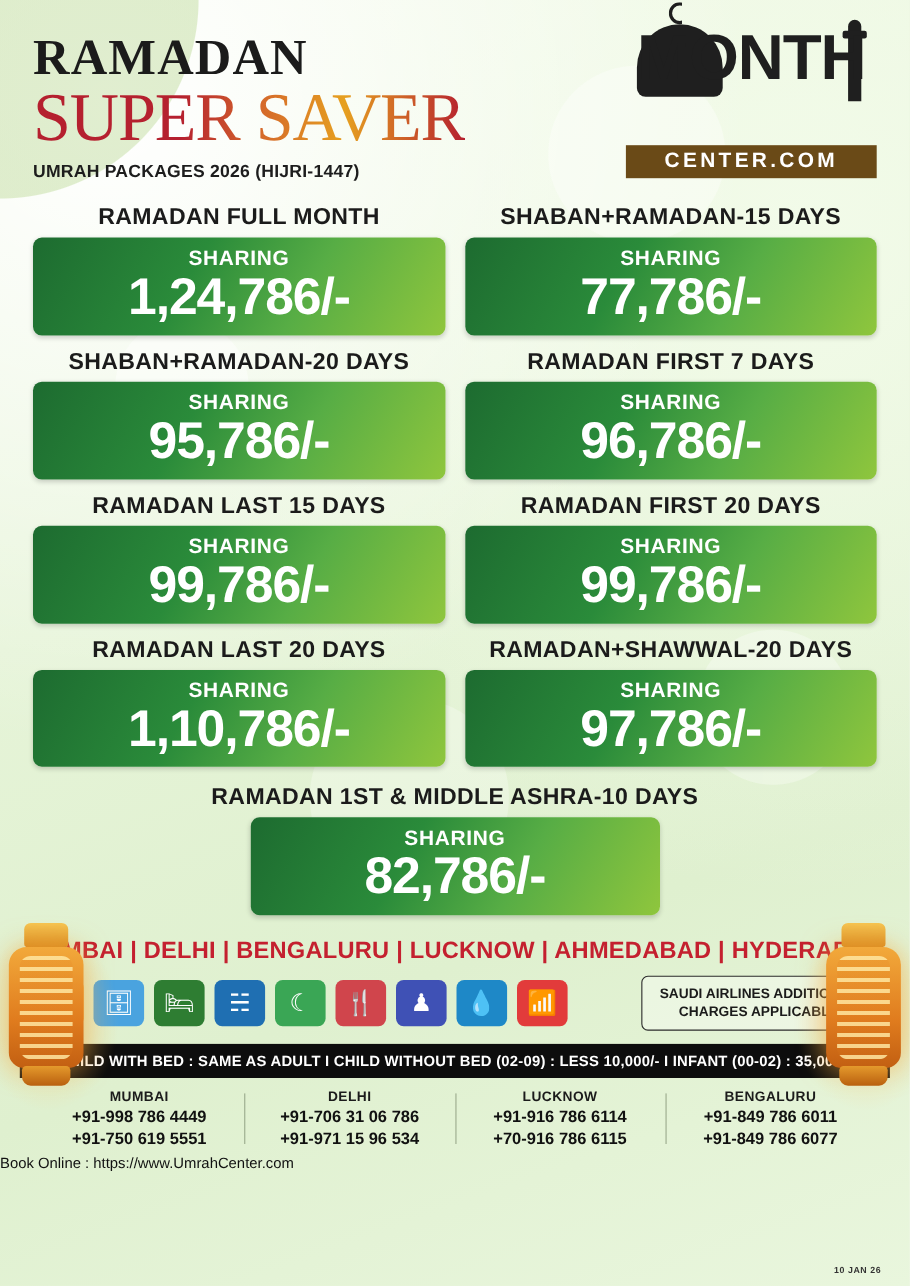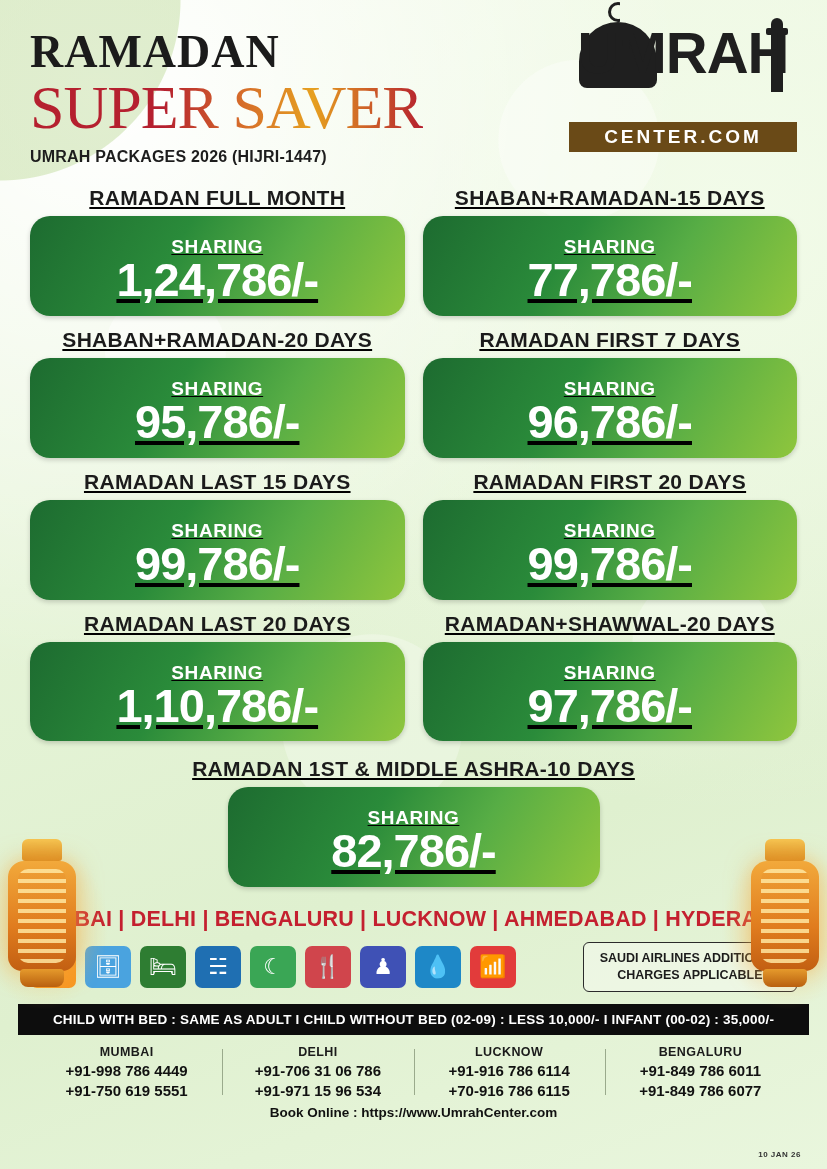--- a/index.html
+++ b/index.html
@@ -75,34 +75,34 @@
     border:3px solid #1f1f1f; clip-path: inset(0 40% 0 0);
   }
   .minaret {
     position:absolute; right:14px; top:-6px; width:12px; height:74px; background:#1f1f1f;
     border-radius:6px 6px 0 0; z-index:1;
   }
   .minaret:before{
     content:""; position:absolute; left:-5px; top:10px; width:22px; height:7px; background:#1f1f1f; border-radius:2px;
   }
   .logo-center {
-    margin-top:2px; background:#6a4a17; color:#fff; font-weight:bold;
+    margin-top:12px; background:#6a4a17; color:#fff; font-weight:bold;
     font-size:19px; letter-spacing:3px; padding:4px 0;
   }
   .grid {
     position:relative; margin-top:14px; padding:0 30px;
     display:grid; grid-template-columns:1fr 1fr; column-gap:18px; row-gap:6px;
   }
-  .pkg { text-align:center;text-decoration:underline; }
+  .pkg { text-align:center; }
   .pkg h3 {
     font-size:21px; font-weight:bold; color:#1b1b1b; letter-spacing:.3px;
     margin:6px 0 6px 0;
   }
   .price-card {
-    border-radius:20px; padding:20px 10px 12px 10px;
+    border-radius:8px; padding:9px 10px 12px 10px;
     background: linear-gradient(120deg,#1d6b30 0%, #2a8b3a 38%, #57ad45 65%, #8fc63d 100%);
     box-shadow:0 2px 5px rgba(0,0,0,.18);
   }
   .sharing { color:#fff; font-weight:bold; font-size:19px; letter-spacing:.6px; }
   .amount {
     color:#fff; font-weight:bold; font-size:47px; line-height:1.02; letter-spacing:-1px;
     margin-top:-2px;
   }
   .wide { grid-column:1 / span 2; margin-top:4px; }
   .wide .price-card { width:372px; margin:0 auto; }
@@ -129,21 +129,21 @@
   .contacts {
     display:flex; justify-content:space-between; padding:10px 34px 0 34px; gap:6px;
   }
   .contact { text-align:center; flex:1; position:relative; }
   .contact + .contact:before {
     content:""; position:absolute; left:-3px; top:4px; bottom:4px; width:1px; background:#9aaa8c;
   }
   .contact .city { font-weight:bold; font-size:12.5px; color:#1b1b1b; letter-spacing:.4px; }
   .contact .num { font-weight:bold; font-size:15px; color:#111; margin-top:3px; }
   .book {
-    text-align:center; font-weight:bold; font-size:13.5px; color:#111; margin-top:6px;
+    text-align:left; font-weight:normal; font-size:13.5px; color:#111; margin-top:6px;
   }
   .datestamp {
     position:absolute; right:26px; bottom:10px; font-size:8px; font-weight:bold; color:#333;
     letter-spacing:.5px;
     margin-top:32px;
   }
   
   .lantern {
     position:absolute; bottom:152px; width:96px; height:190px; pointer-events:none;
   }
@@ -183,21 +183,21 @@
   <div class="header">
     <div class="title-block">
       <div class="ramadan-word">RAMADAN</div>
       <div class="super-saver">SUPER SAVER</div>
       <div class="sub-title">UMRAH PACKAGES 2026 (HIJRI-1447)</div>
     </div>
     <div class="logo">
       <div class="logo-mark">
         <div class="dome"></div>
         <div class="minaret"></div>
-        <div class="logo-umrah">UMRAH</div>
+        <div class="logo-umrah">MONTH</div>
       </div>
       <div class="logo-center">CENTER.COM</div>
     </div>
   </div>
 
   <div class="grid">
 
     <div class="pkg">
       <h3>RAMADAN FULL MONTH</h3>
       <div class="price-card">

